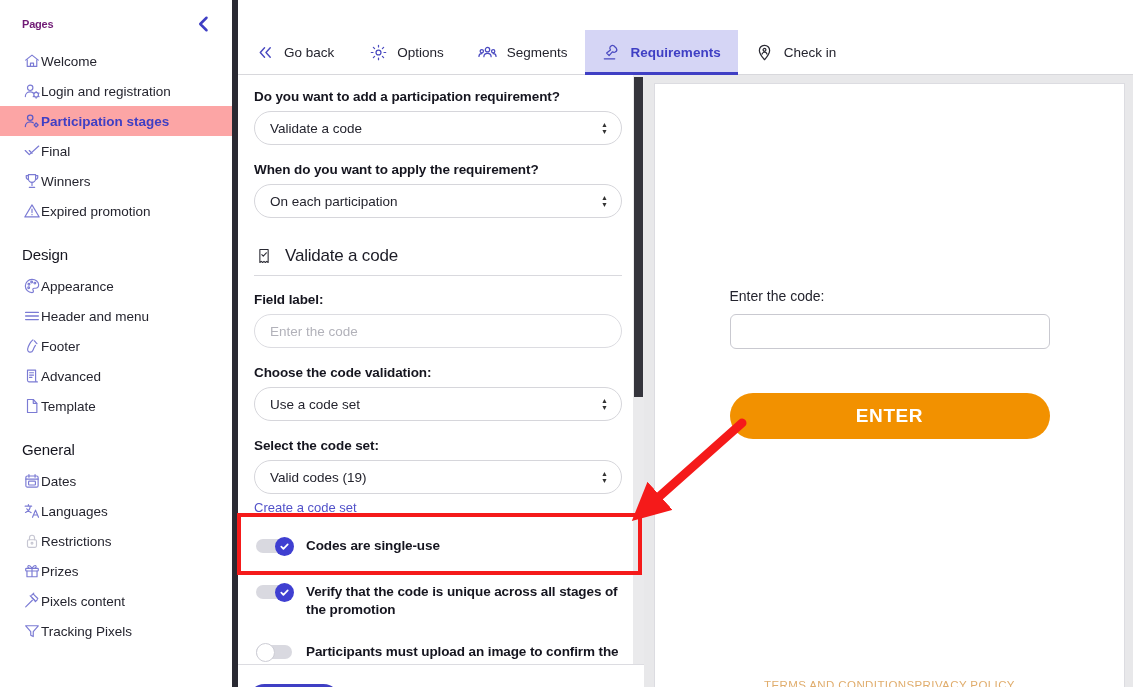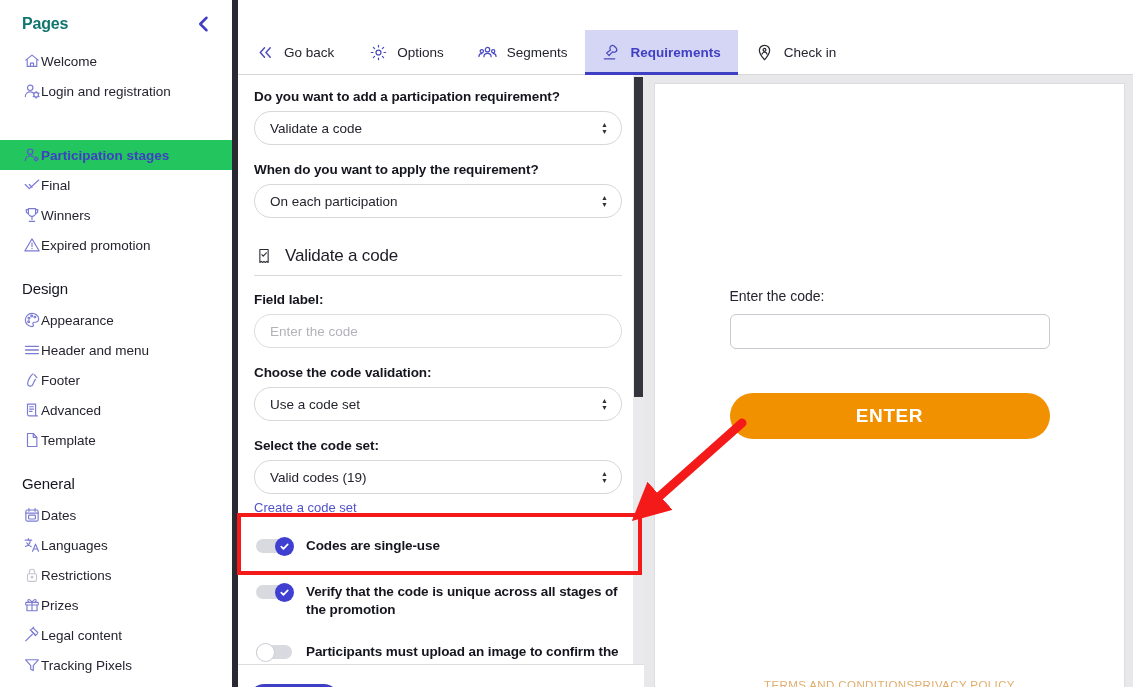--- a/index.html
+++ b/index.html
@@ -23,21 +23,21 @@
     padding: 14px 0 0 0;
     overflow: hidden;
     flex: 0 0 232px;
   }
   .sb-head {
     display: flex; align-items: center; justify-content: space-between;
     padding: 0 18px 0 22px;
     margin-bottom: 12px;
   }
   .sb-title {
-    font-size: 16px; font-weight: bold; color: #0f766e; letter-spacing: -0.2px;
+    font-size: 11px; font-weight: bold; color: #701a75; letter-spacing: -0.2px;
   }
   .collapse-btn {
     color: #3f3fc4; font-size: 18px; line-height: 1; cursor: pointer;
     display: flex; align-items: center; justify-content: center;
     width: 20px; height: 20px;
   }
   .sb-section-title {
     font-size: 15px; font-weight: normal; color: #15151f;
     padding: 0 22px; margin-top: 20px; margin-bottom: 8px;
     letter-spacing: -0.1px;
@@ -47,22 +47,21 @@
     height: 30px; padding: 0 22px; cursor: pointer;
     font-size: 13.5px; color: #24242e;
   }
   .sb-item .ico {
     width: 19px; height: 19px; flex: 0 0 19px;
     display: flex; align-items: center; justify-content: center;
     color: #7b7bd4;
   }
   .sb-item .ico svg { width: 18px; height: 18px; display:block; }
   .sb-item.active {
-    background: #22c55e;
-    margin-top: 34px;
+    background: #fca5a5;
   }
   .sb-item.active .lbl { color: #3f3fc4; font-weight: bold; }
   .sb-item.active .ico { color: #5a5ac8; }
   .lbl { white-space: nowrap; overflow: hidden; }
 
   
   .vdivider {
     width: 6px; height: 687px; background: #2a2a33; flex: 0 0 6px;
   }
 
@@ -440,21 +439,21 @@
           </span>
         <span class="lbl">Prizes</span>
       </div>
       <div class="sb-item">
         <span class="ico">
             <svg viewBox="0 0 20 20" fill="none" stroke="currentColor" stroke-width="1.3" stroke-linecap="round" stroke-linejoin="round">
               <path d="M3 16.6l7.4-7.4M8 4.2l5.2 5.2M11.2 2l5.2 5.2M9.6 3.6L12 1.2M13.6 10.8L16 8.4"></path>
               <path d="M10 6.6l3.6 3.6"></path>
             </svg>
           </span>
-        <span class="lbl">Legal content</span>
+        <span class="lbl">Pixels content</span>
       </div>
       <div class="sb-item">
         <span class="ico">
             <svg viewBox="0 0 20 20" fill="none" stroke="currentColor" stroke-width="1.3" stroke-linecap="round" stroke-linejoin="round">
               <path d="M3 4.2h14l-5.6 6.6v5.4l-2.8-1.6v-3.8z"></path>
             </svg>
           </span>
         <span class="lbl">Tracking Pixels</span>
       </div>
     </div>

